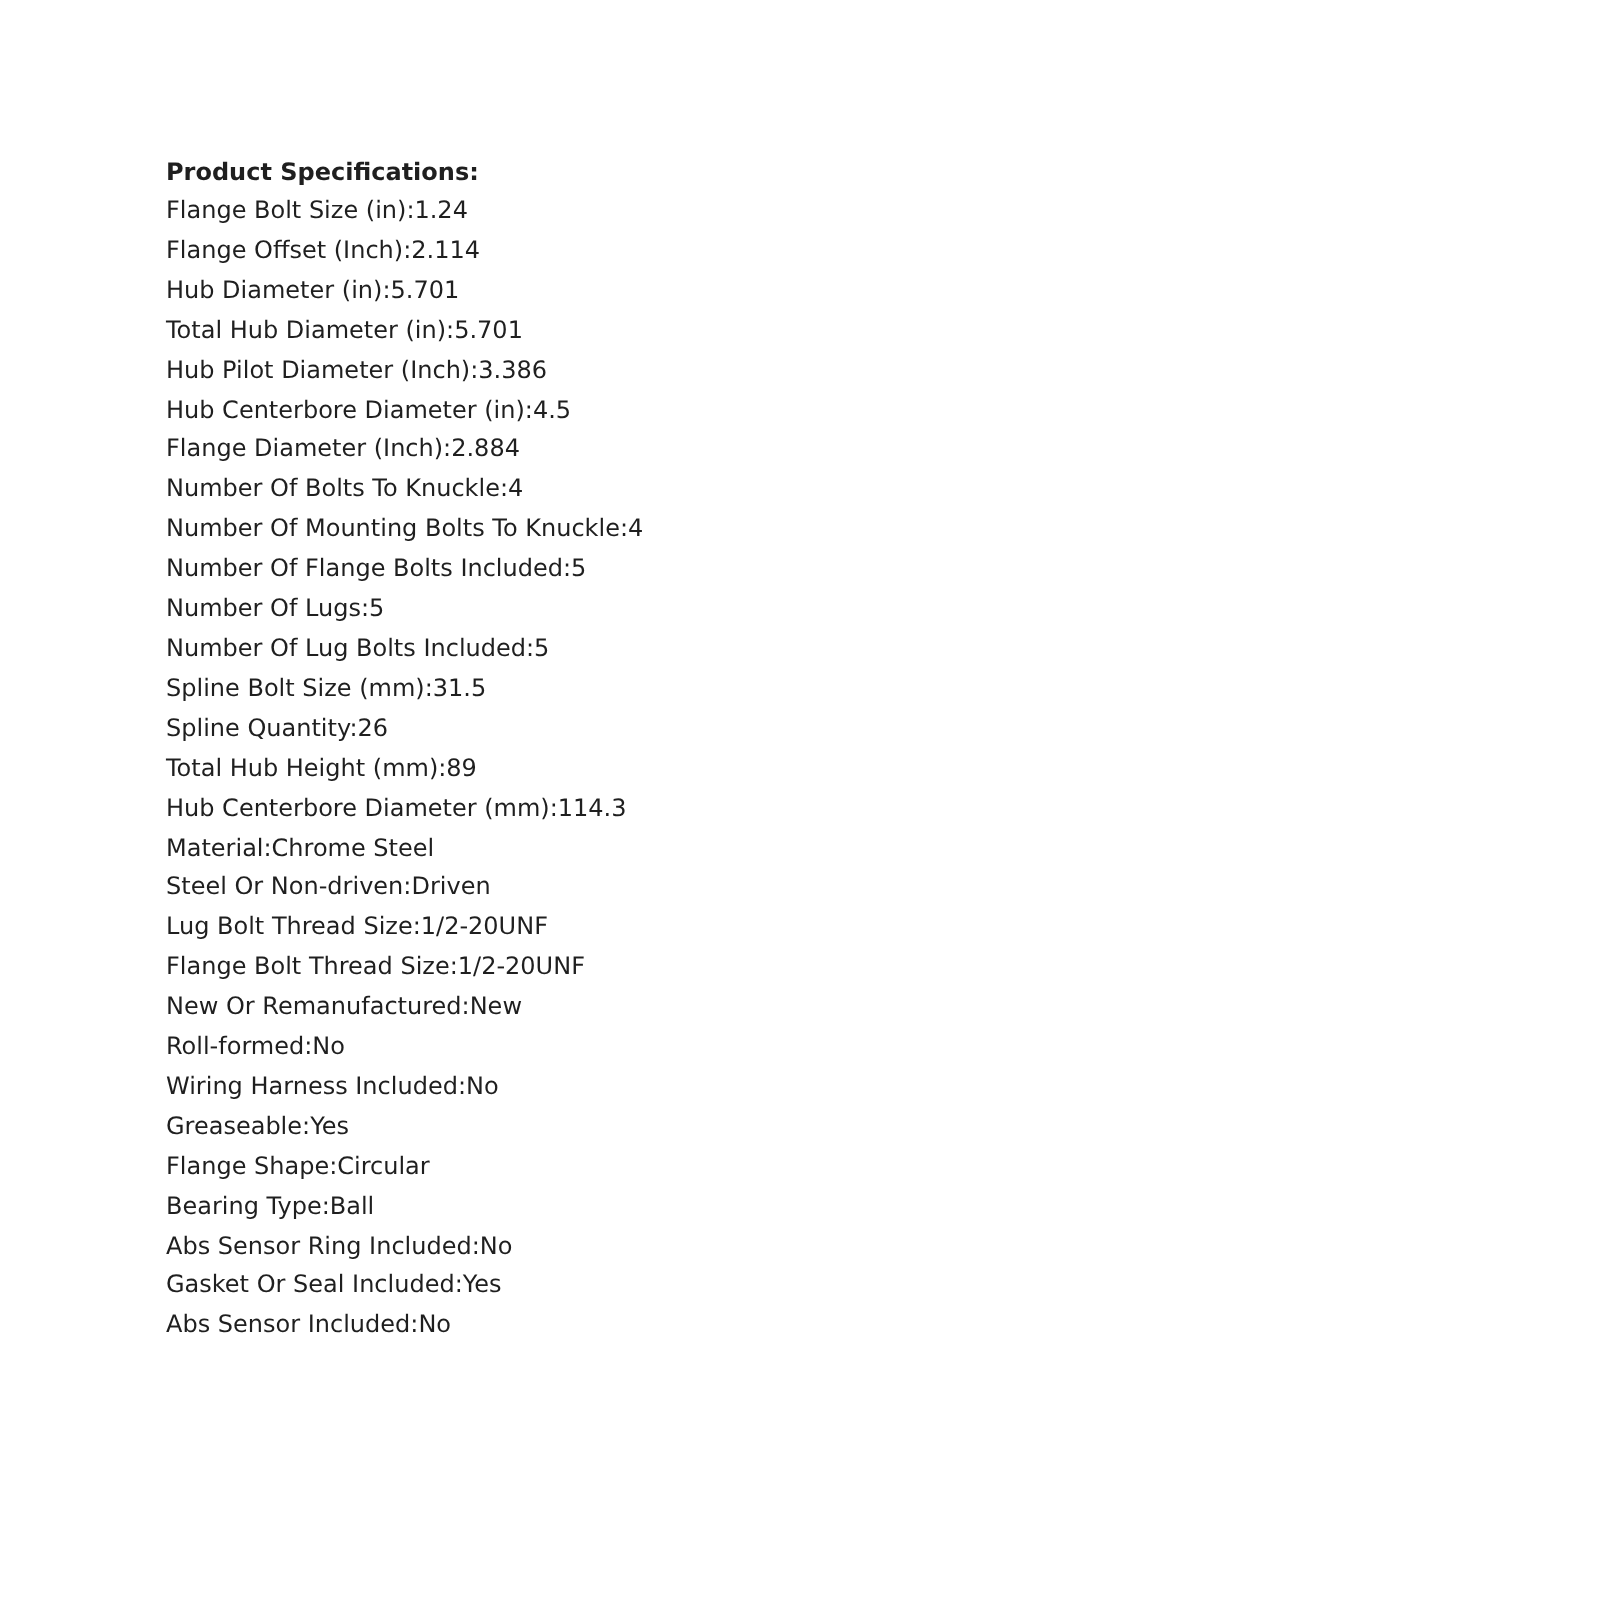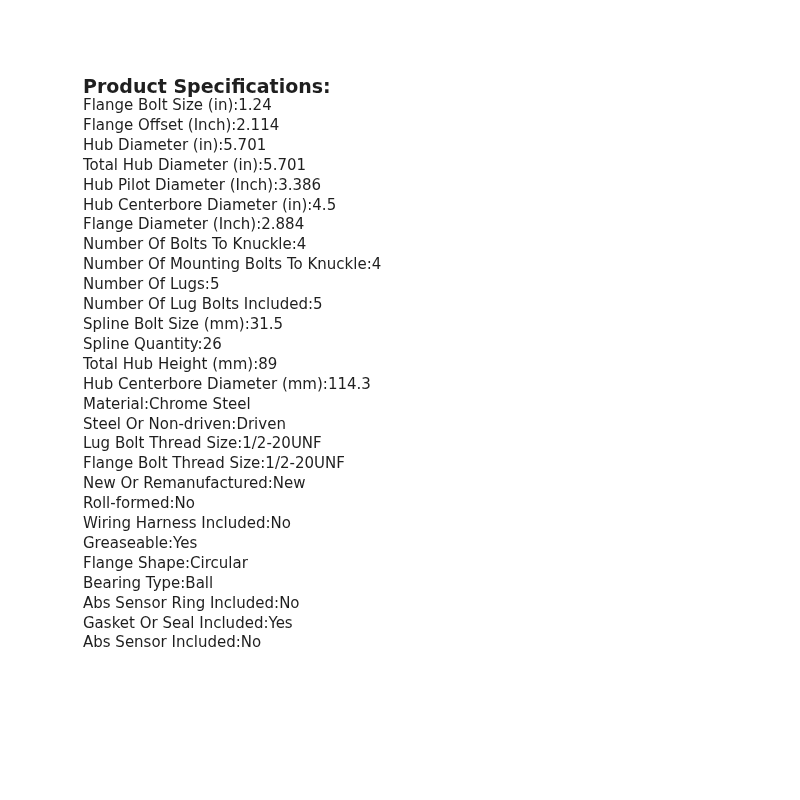--- a/index.html
+++ b/index.html
@@ -19,32 +19,32 @@
     color: #1f1f1f;
   }
   .specs-block {
     position: absolute;
     left: 83px;
     top: 76px;
     width: 640px;
   }
   .specs-title {
     margin: 0;
-    font-size: 19px;
+    font-size: 12px;
     line-height: 20px;
     font-weight: bold;
     color: #1f1f1f;
   }
   .specs-list {
     margin: 0;
     padding: 0;
     list-style: none;
   }
   .spec-row {
-    font-size: 15px;
+    font-size: 12px;
     line-height: 19.9px;
     white-space: nowrap;
     color: #1f1f1f;
   }
   .spec-label, .spec-value {
     display: inline;
   }
 </style>
 </head>
 <body>
@@ -55,20 +55,21 @@
     <ul class="specs-list" id="spec-list">
         <li class="spec-row"><span class="spec-label">Flange Bolt Size (in):</span><span class="spec-value">1.24</span></li>
         <li class="spec-row"><span class="spec-label">Flange Offset (Inch):</span><span class="spec-value">2.114</span></li>
         <li class="spec-row"><span class="spec-label">Hub Diameter (in):</span><span class="spec-value">5.701</span></li>
         <li class="spec-row"><span class="spec-label">Total Hub Diameter (in):</span><span class="spec-value">5.701</span></li>
         <li class="spec-row"><span class="spec-label">Hub Pilot Diameter (Inch):</span><span class="spec-value">3.386</span></li>
         <li class="spec-row"><span class="spec-label">Hub Centerbore Diameter (in):</span><span class="spec-value">4.5</span></li>
         <li class="spec-row"><span class="spec-label">Flange Diameter (Inch):</span><span class="spec-value">2.884</span></li>
         <li class="spec-row"><span class="spec-label">Number Of Bolts To Knuckle:</span><span class="spec-value">4</span></li>
         <li class="spec-row"><span class="spec-label">Number Of Mounting Bolts To Knuckle:</span><span class="spec-value">4</span></li>
+        <li class="spec-row"><span class="spec-label">Number Of Flange Bolts Included:</span><span class="spec-value">5</span></li>
         <li class="spec-row"><span class="spec-label">Number Of Lugs:</span><span class="spec-value">5</span></li>
         <li class="spec-row"><span class="spec-label">Number Of Lug Bolts Included:</span><span class="spec-value">5</span></li>
         <li class="spec-row"><span class="spec-label">Spline Bolt Size (mm):</span><span class="spec-value">31.5</span></li>
         <li class="spec-row"><span class="spec-label">Spline Quantity:</span><span class="spec-value">26</span></li>
         <li class="spec-row"><span class="spec-label">Total Hub Height (mm):</span><span class="spec-value">89</span></li>
         <li class="spec-row"><span class="spec-label">Hub Centerbore Diameter (mm):</span><span class="spec-value">114.3</span></li>
         <li class="spec-row"><span class="spec-label">Material:</span><span class="spec-value">Chrome Steel</span></li>
         <li class="spec-row"><span class="spec-label">Steel Or Non-driven:</span><span class="spec-value">Driven</span></li>
         <li class="spec-row"><span class="spec-label">Lug Bolt Thread Size:</span><span class="spec-value">1/2-20UNF</span></li>
         <li class="spec-row"><span class="spec-label">Flange Bolt Thread Size:</span><span class="spec-value">1/2-20UNF</span></li>

